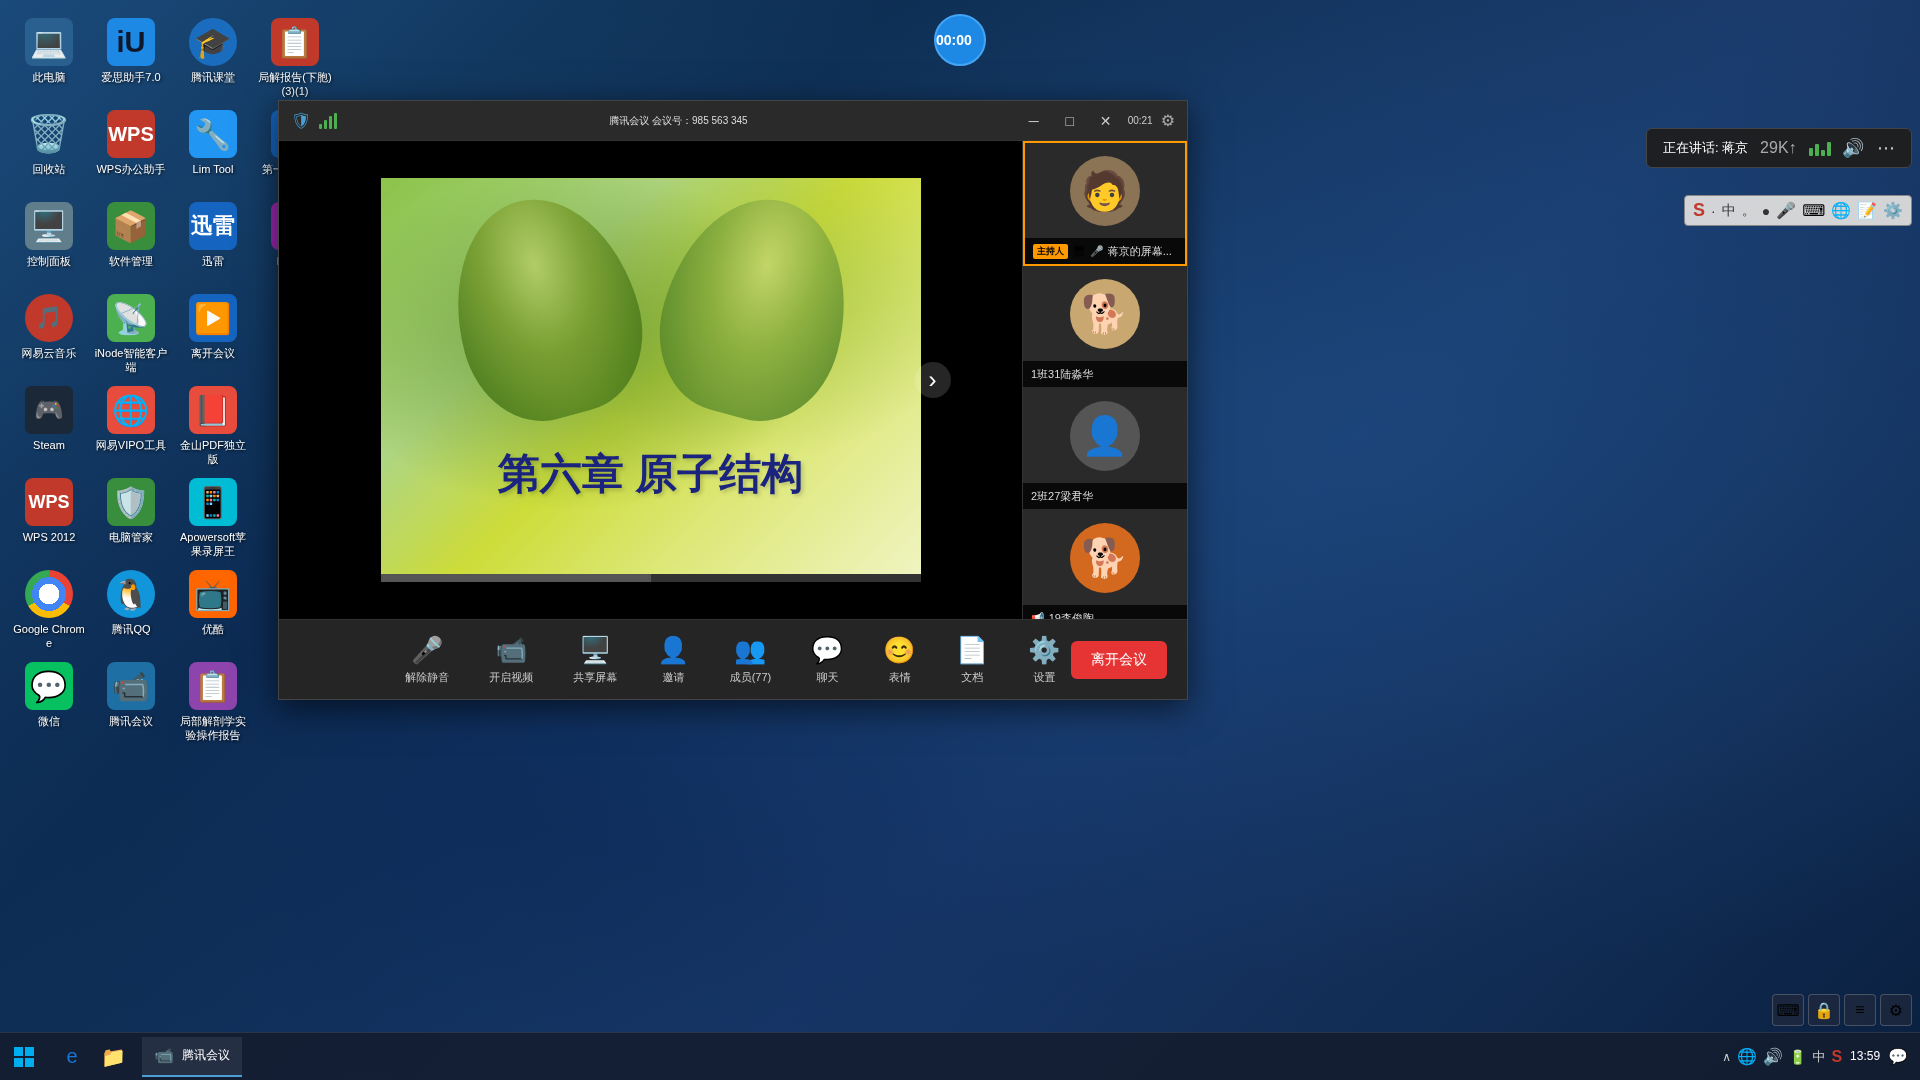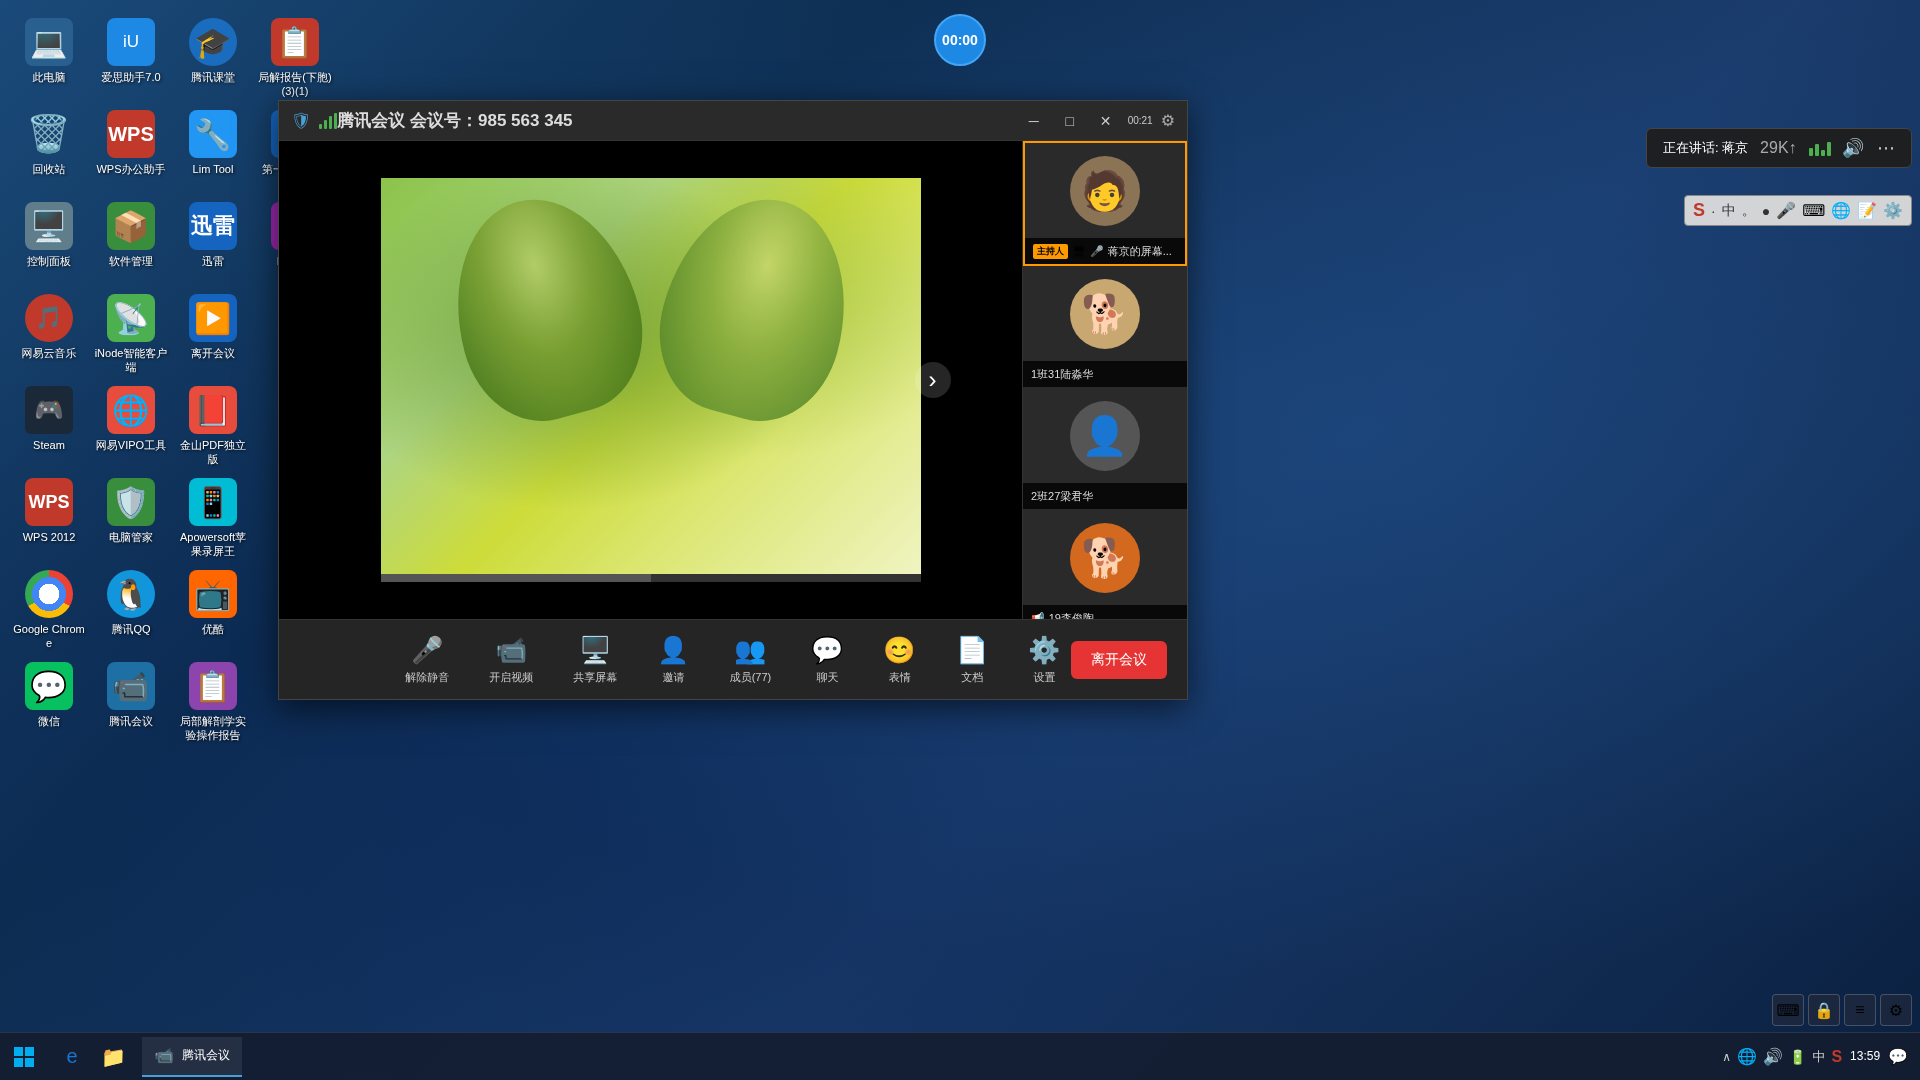--- a/index.html
+++ b/index.html
@@ -132,23 +132,23 @@
       height: 40px;
       background: #2a2a2a;
       display: flex;
       align-items: center;
       padding: 0 12px;
       border-bottom: 1px solid #333;
     }
 
     .window-title {
       flex: 1;
+      text-align: center;
       color: #ddd;
-      font-size: 17px;
-      font-weight: bold;
+      font-size: 10px;
     }
 
     .window-controls {
       display: flex;
       gap: 8px;
     }
 
     .window-btn {
       width: 28px;
       height: 22px;
@@ -497,21 +497,20 @@
       z-index: 60;
     }
 
     .timer-circle {
       width: 52px;
       height: 52px;
       border-radius: 50%;
       background: #1e88e5;
       display: flex;
       align-items: center;
-      justify-content: center;
       color: #fff;
       font-size: 14px;
       font-weight: bold;
       border: 2px solid #42a5f5;
     }
 
     
     .participants-sidebar::-webkit-scrollbar { width: 4px; }
     .participants-sidebar::-webkit-scrollbar-track { background: #1a1a1a; }
     .participants-sidebar::-webkit-scrollbar-thumb { background: #444; border-radius: 2px; }
@@ -543,21 +542,21 @@
   <div class="di-container">
 
     <div class="di">
       <div class="di-icon" style="background:#2a6090;">
           <span>💻</span>
         </div>
       <span class="di-label">此电脑</span>
     </div>
     <div class="di">
       <div class="di-icon" style="background:#1e88e5;">
-          <span style="font-size:17px;font-weight:normal;color:#ffffff;">iU</span>
+          <span style="font-size:29px;font-weight:bold;color:#0f172a;">iU</span>
         </div>
       <span class="di-label">爱思助手7.0</span>
     </div>
     <div class="di">
       <div class="di-icon" style="background:#1a6dbe;border-radius:50%;">
           <span>🎓</span>
         </div>
       <span class="di-label">腾讯课堂</span>
     </div>
     <div class="di">
@@ -742,20 +741,21 @@
 
     <div class="meeting-content">
 
       <div class="presentation-area">
         <div style="position:relative;">
           <div class="slide-content">
             <div class="leaf-decoration">
               <div class="leaf"></div>
               <div class="leaf"></div>
             </div>
+            <div class="slide-title">第六章  原子结构</div>
           </div>
           <div class="slide-progress">
             <div class="slide-progress-bar"></div>
           </div>
           <div class="next-arrow">›</div>
         </div>
       </div>
 
       <div class="participants-sidebar">
 

